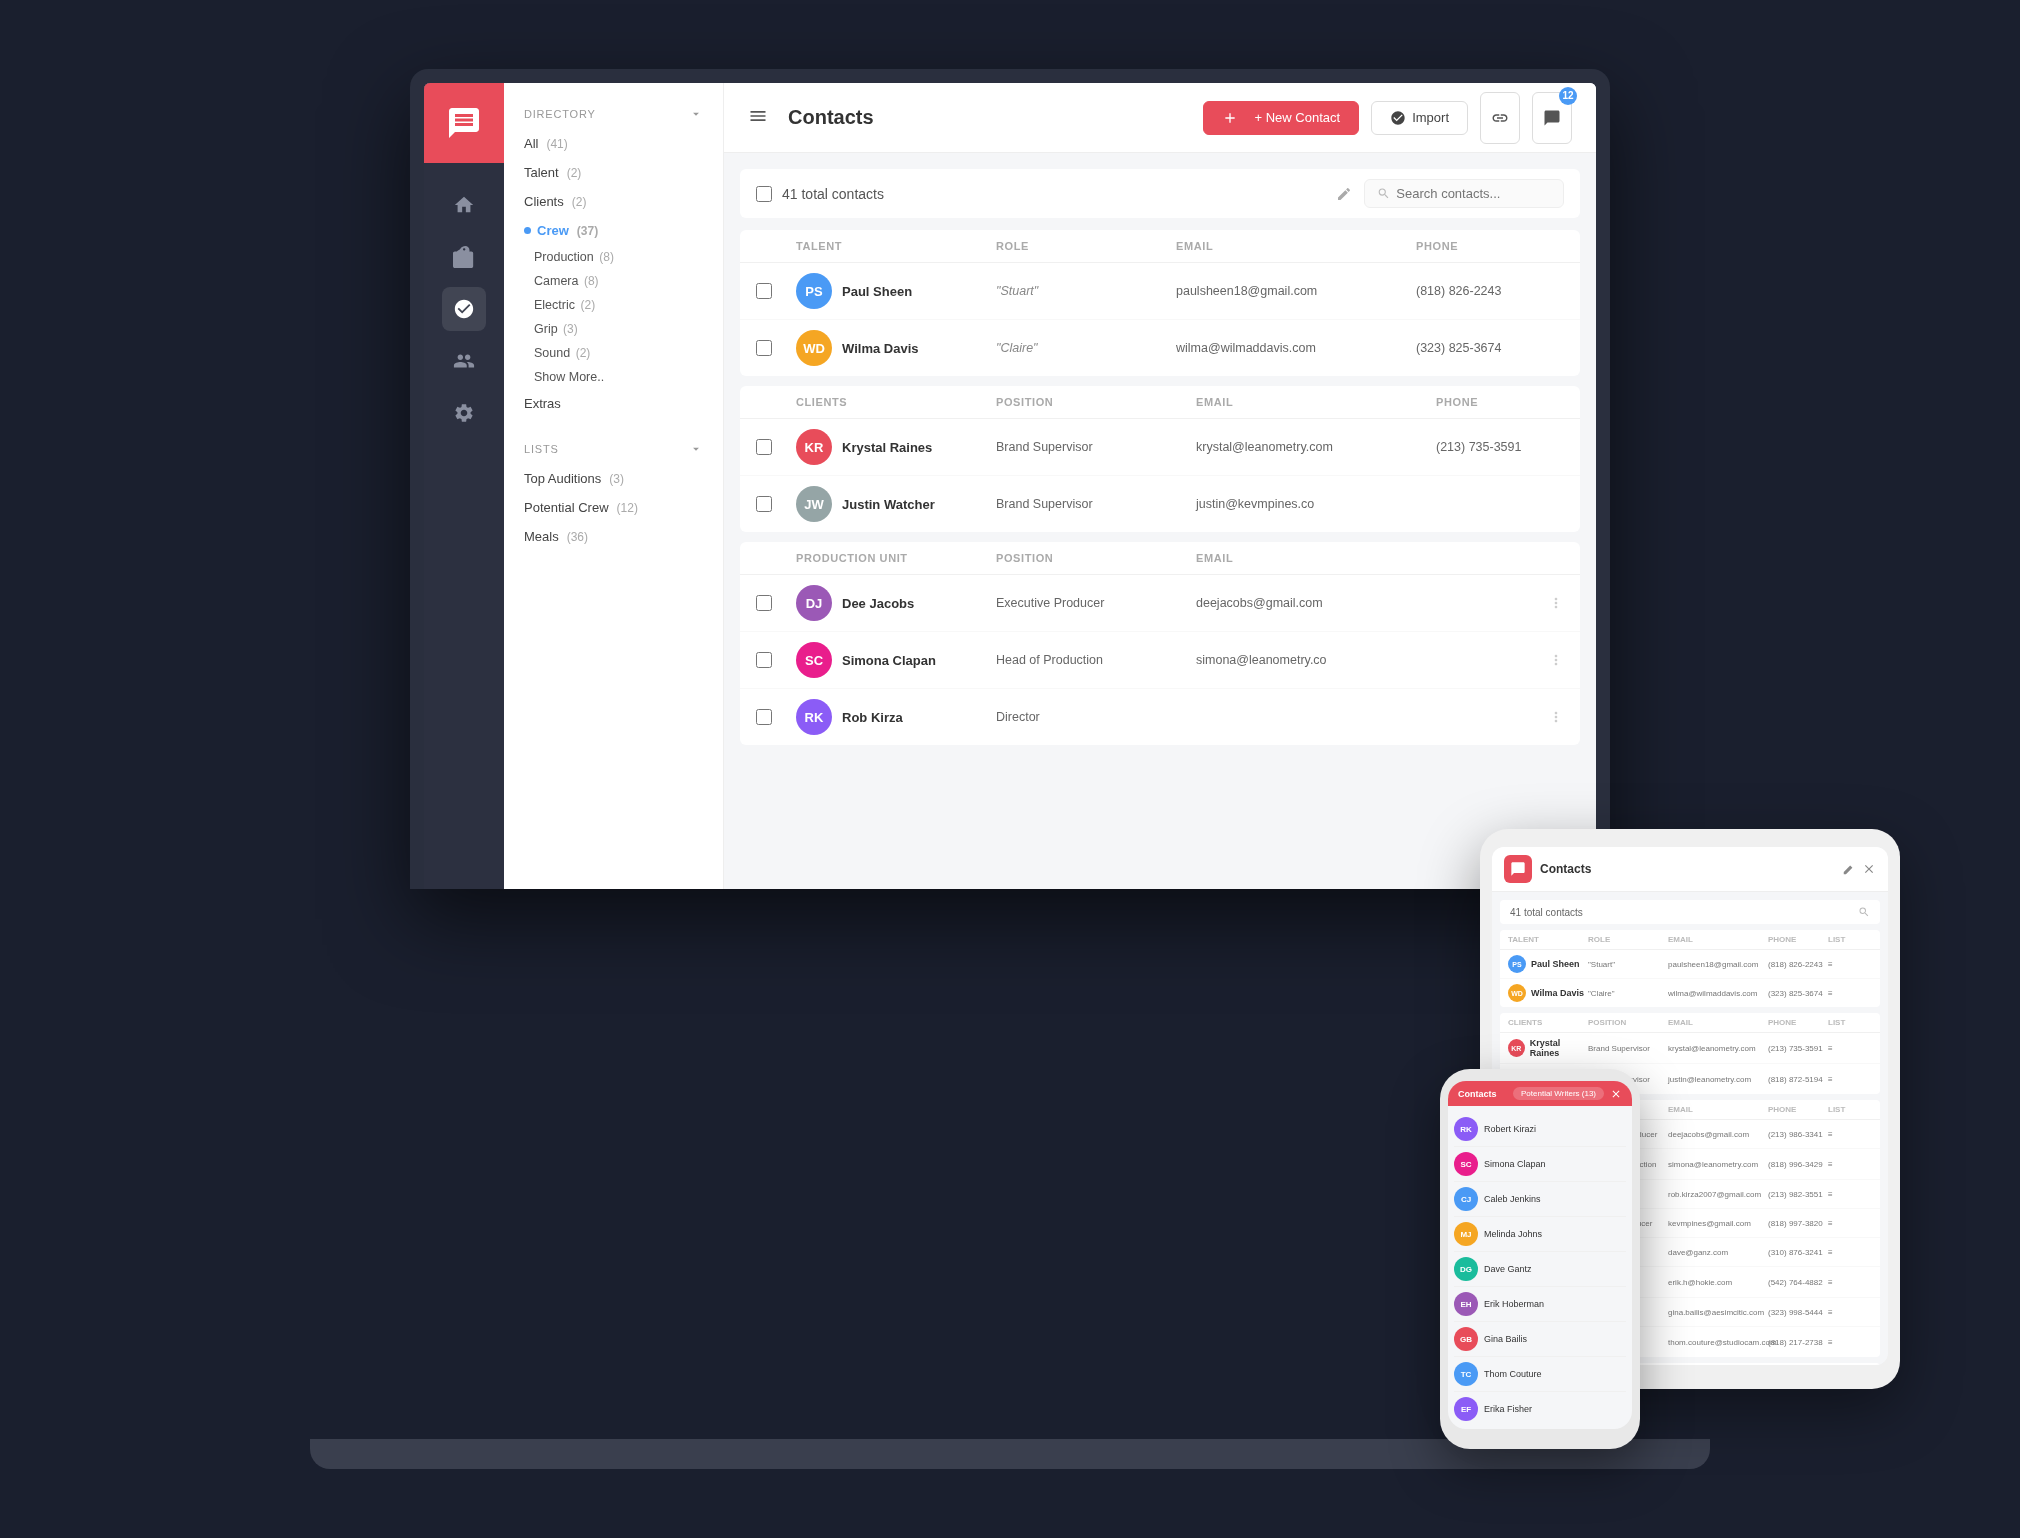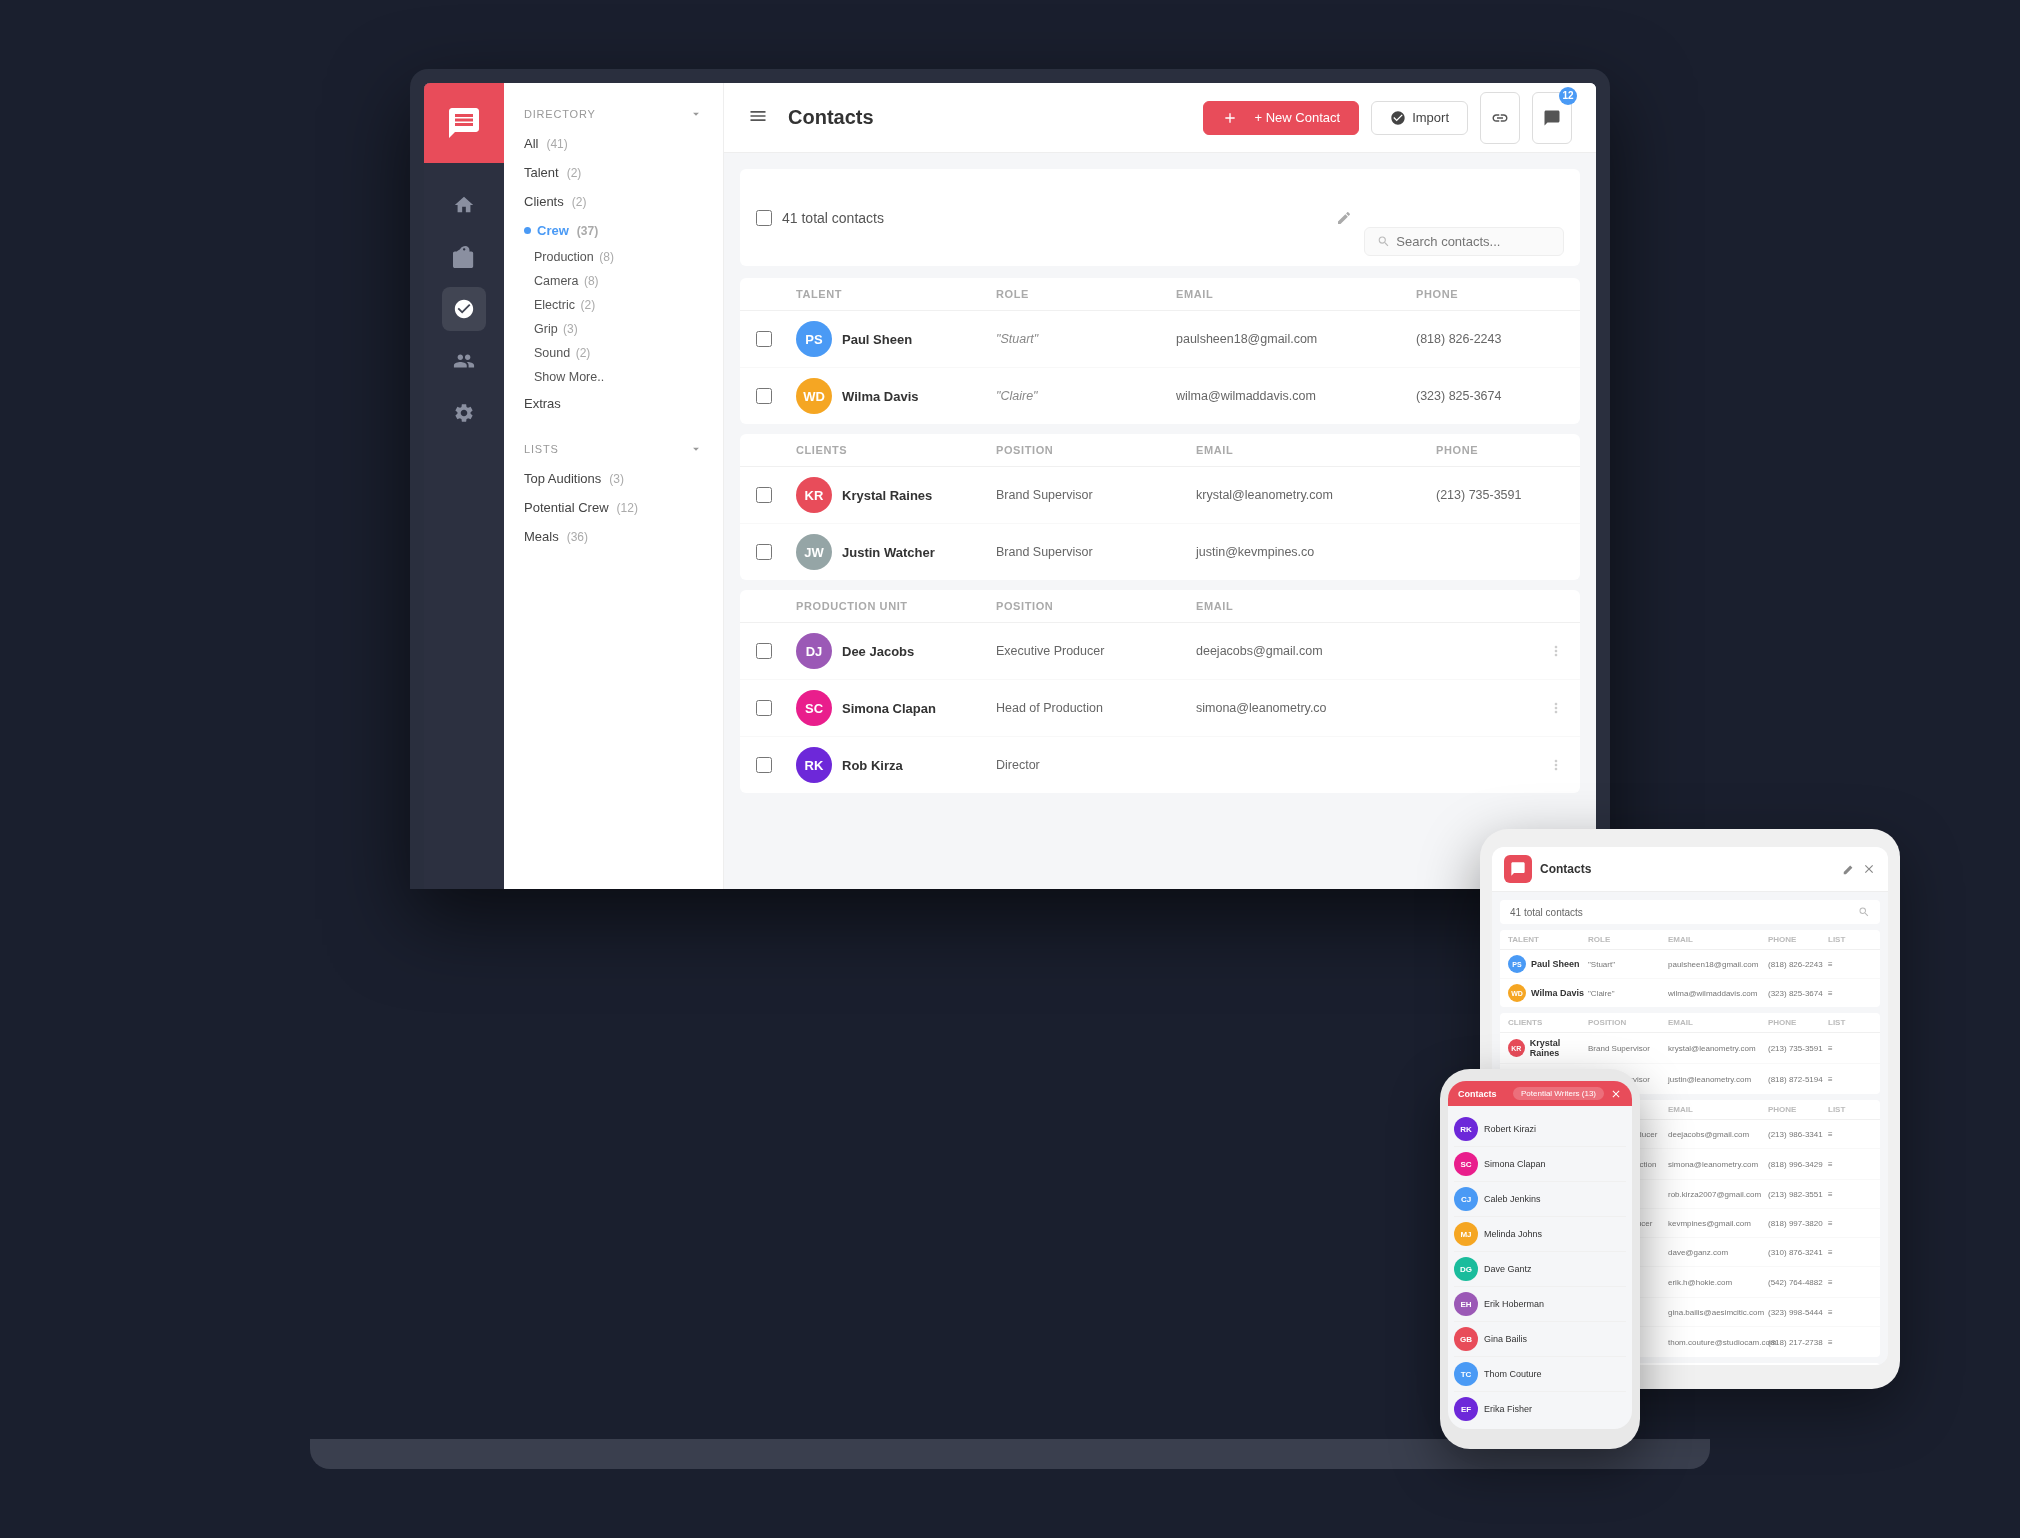--- a/index.html
+++ b/index.html
@@ -301,21 +301,20 @@
 
     .search-box {
       display: flex;
       align-items: center;
       gap: 6px;
       border: 1px solid #eee;
       border-radius: 6px;
       padding: 6px 12px;
       background: #fafafa;
       width: 200px;
-      margin-top: 48px;
     }
 
     .search-box input {
       border: none;
       background: none;
       font-size: 13px;
       color: #999;
       outline: none;
       width: 100%;
     }
@@ -623,21 +622,21 @@
 
     .phone-name {
       font-size: 9px;
       color: #333;
       font-weight: 500;
     }
 
     
     .av-red { background: #e84c5a; }
     .av-blue { background: #4a9af5; }
-    .av-green { background: #6d28d9; }
+    .av-green { background: #8b5cf6; }
     .av-orange { background: #f5a623; text-align: right; }
     .av-purple { background: #9b59b6; }
     .av-teal { background: #1abc9c; }
     .av-gray { background: #95a5a6; }
     .av-pink { background: #e91e8c; }
   </style>
 </head>
 <body>
 
 <div class="laptop-wrapper">

